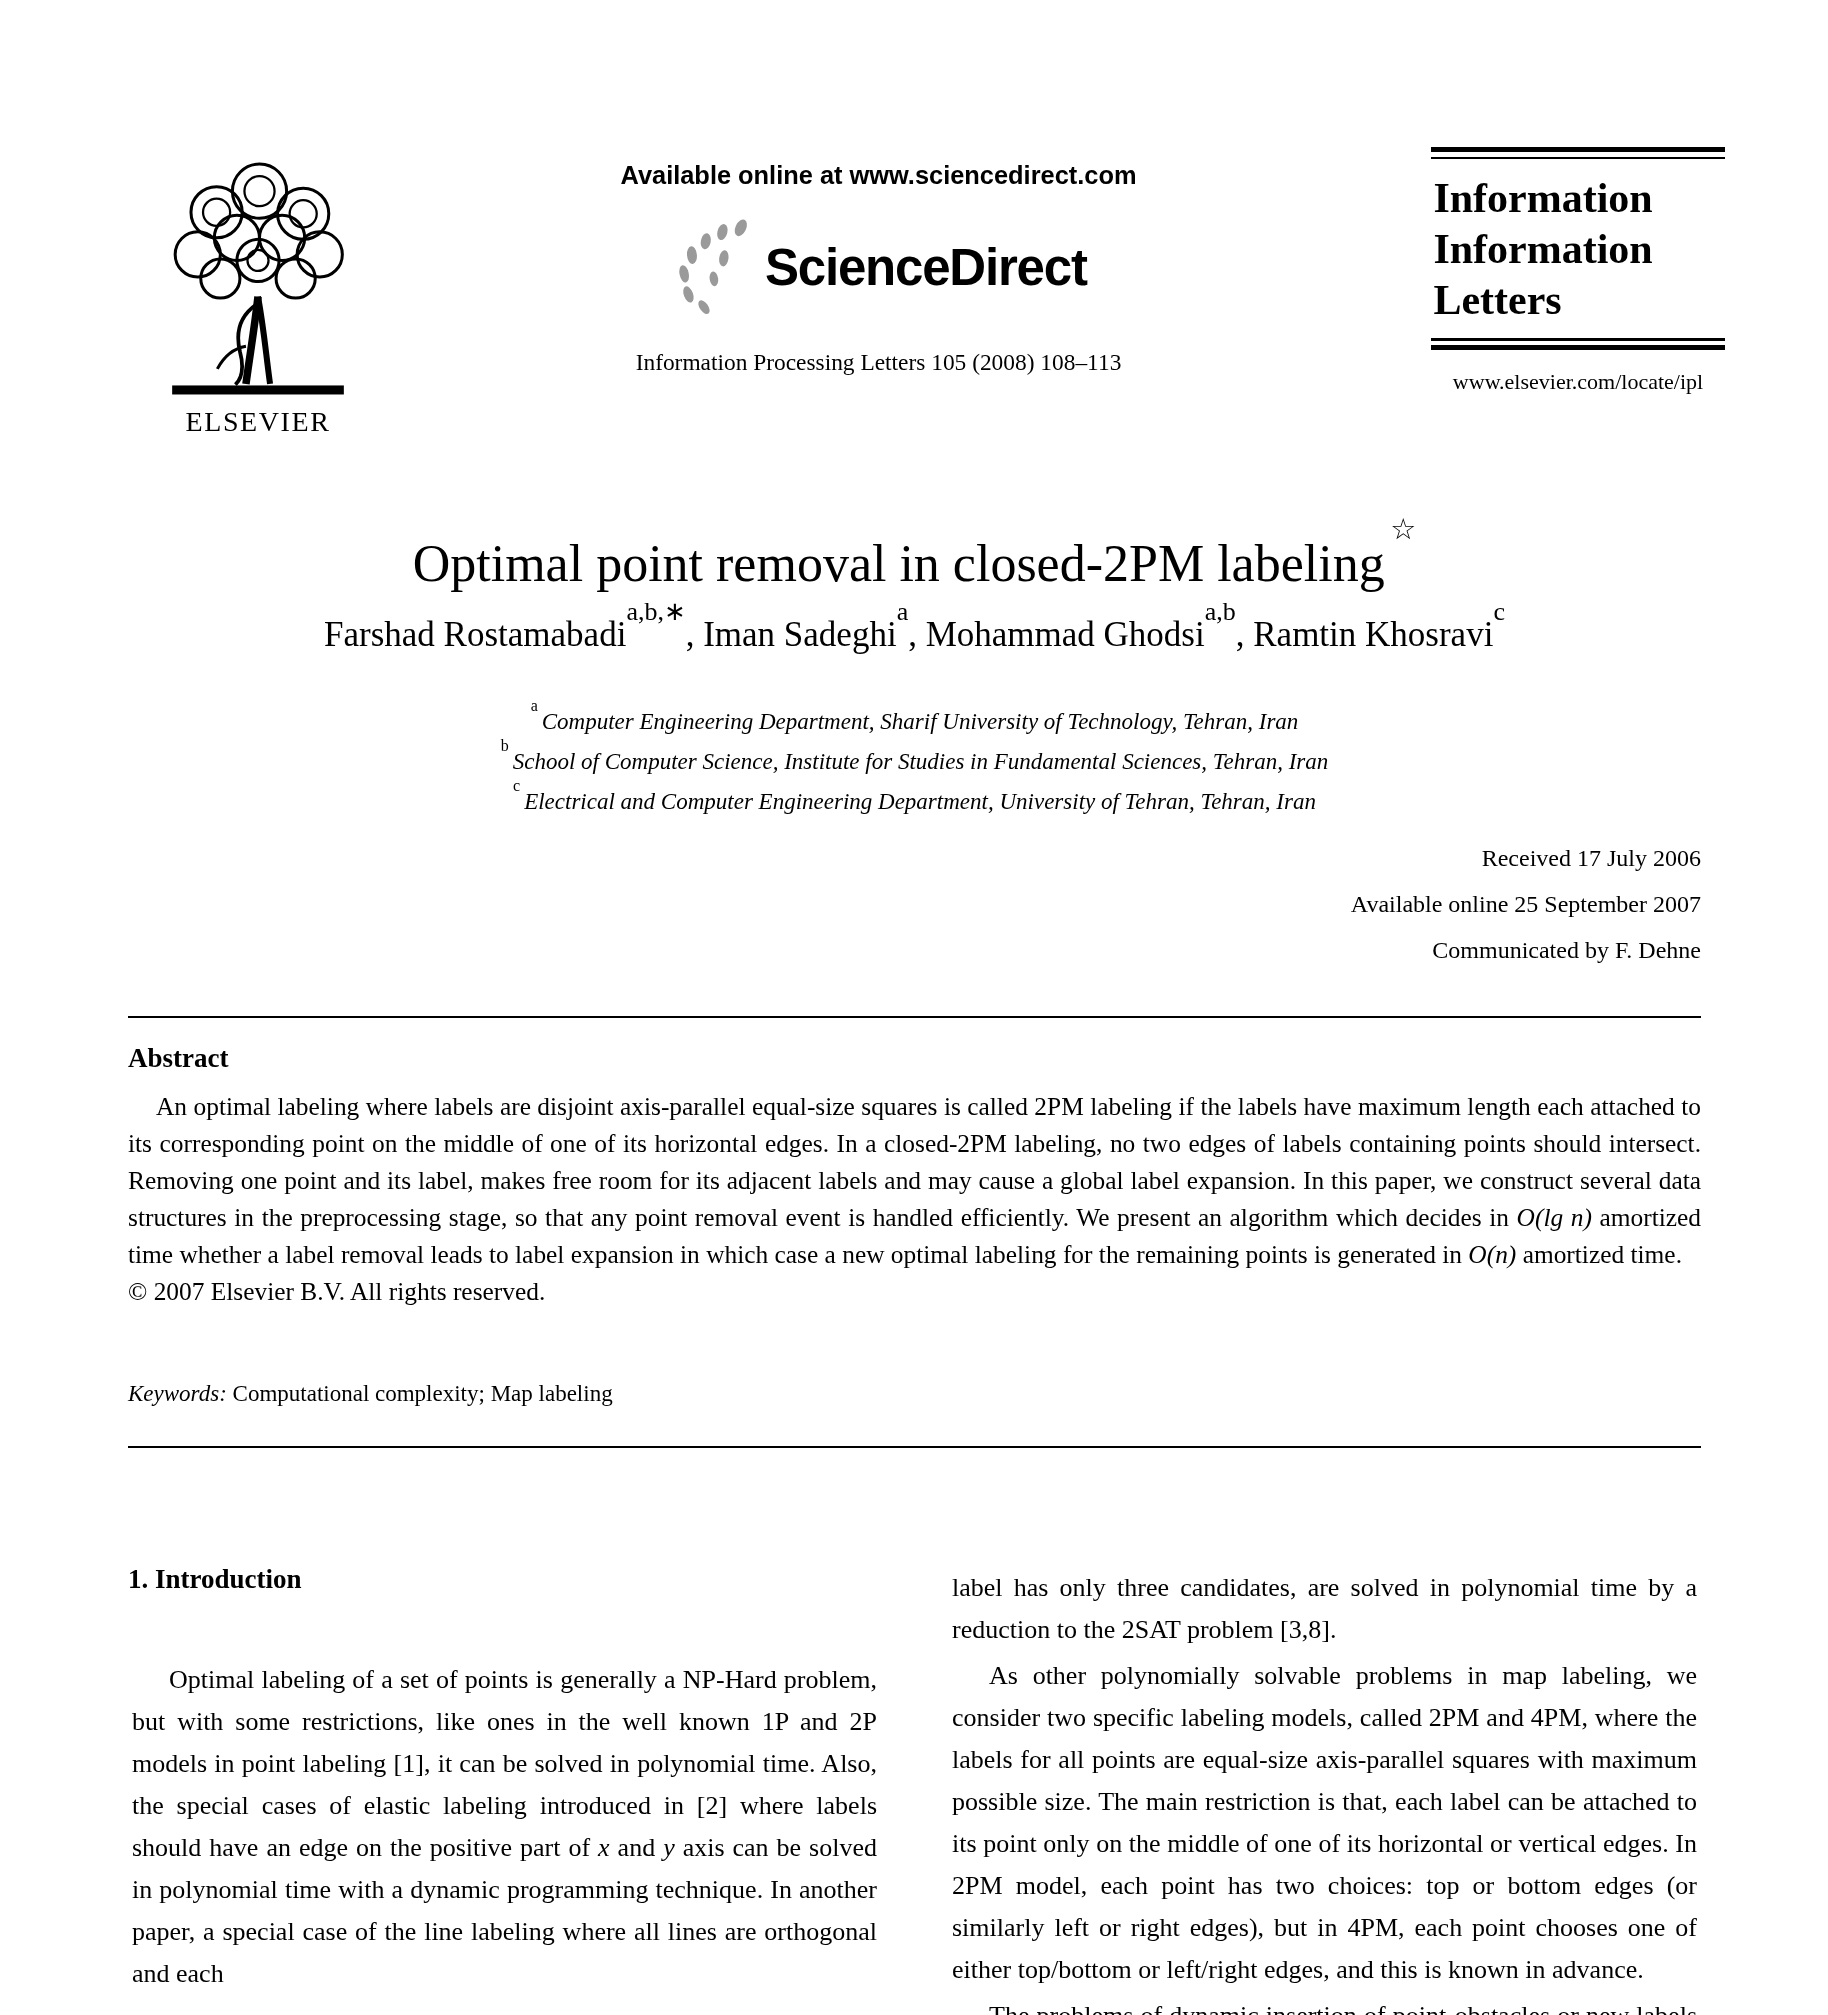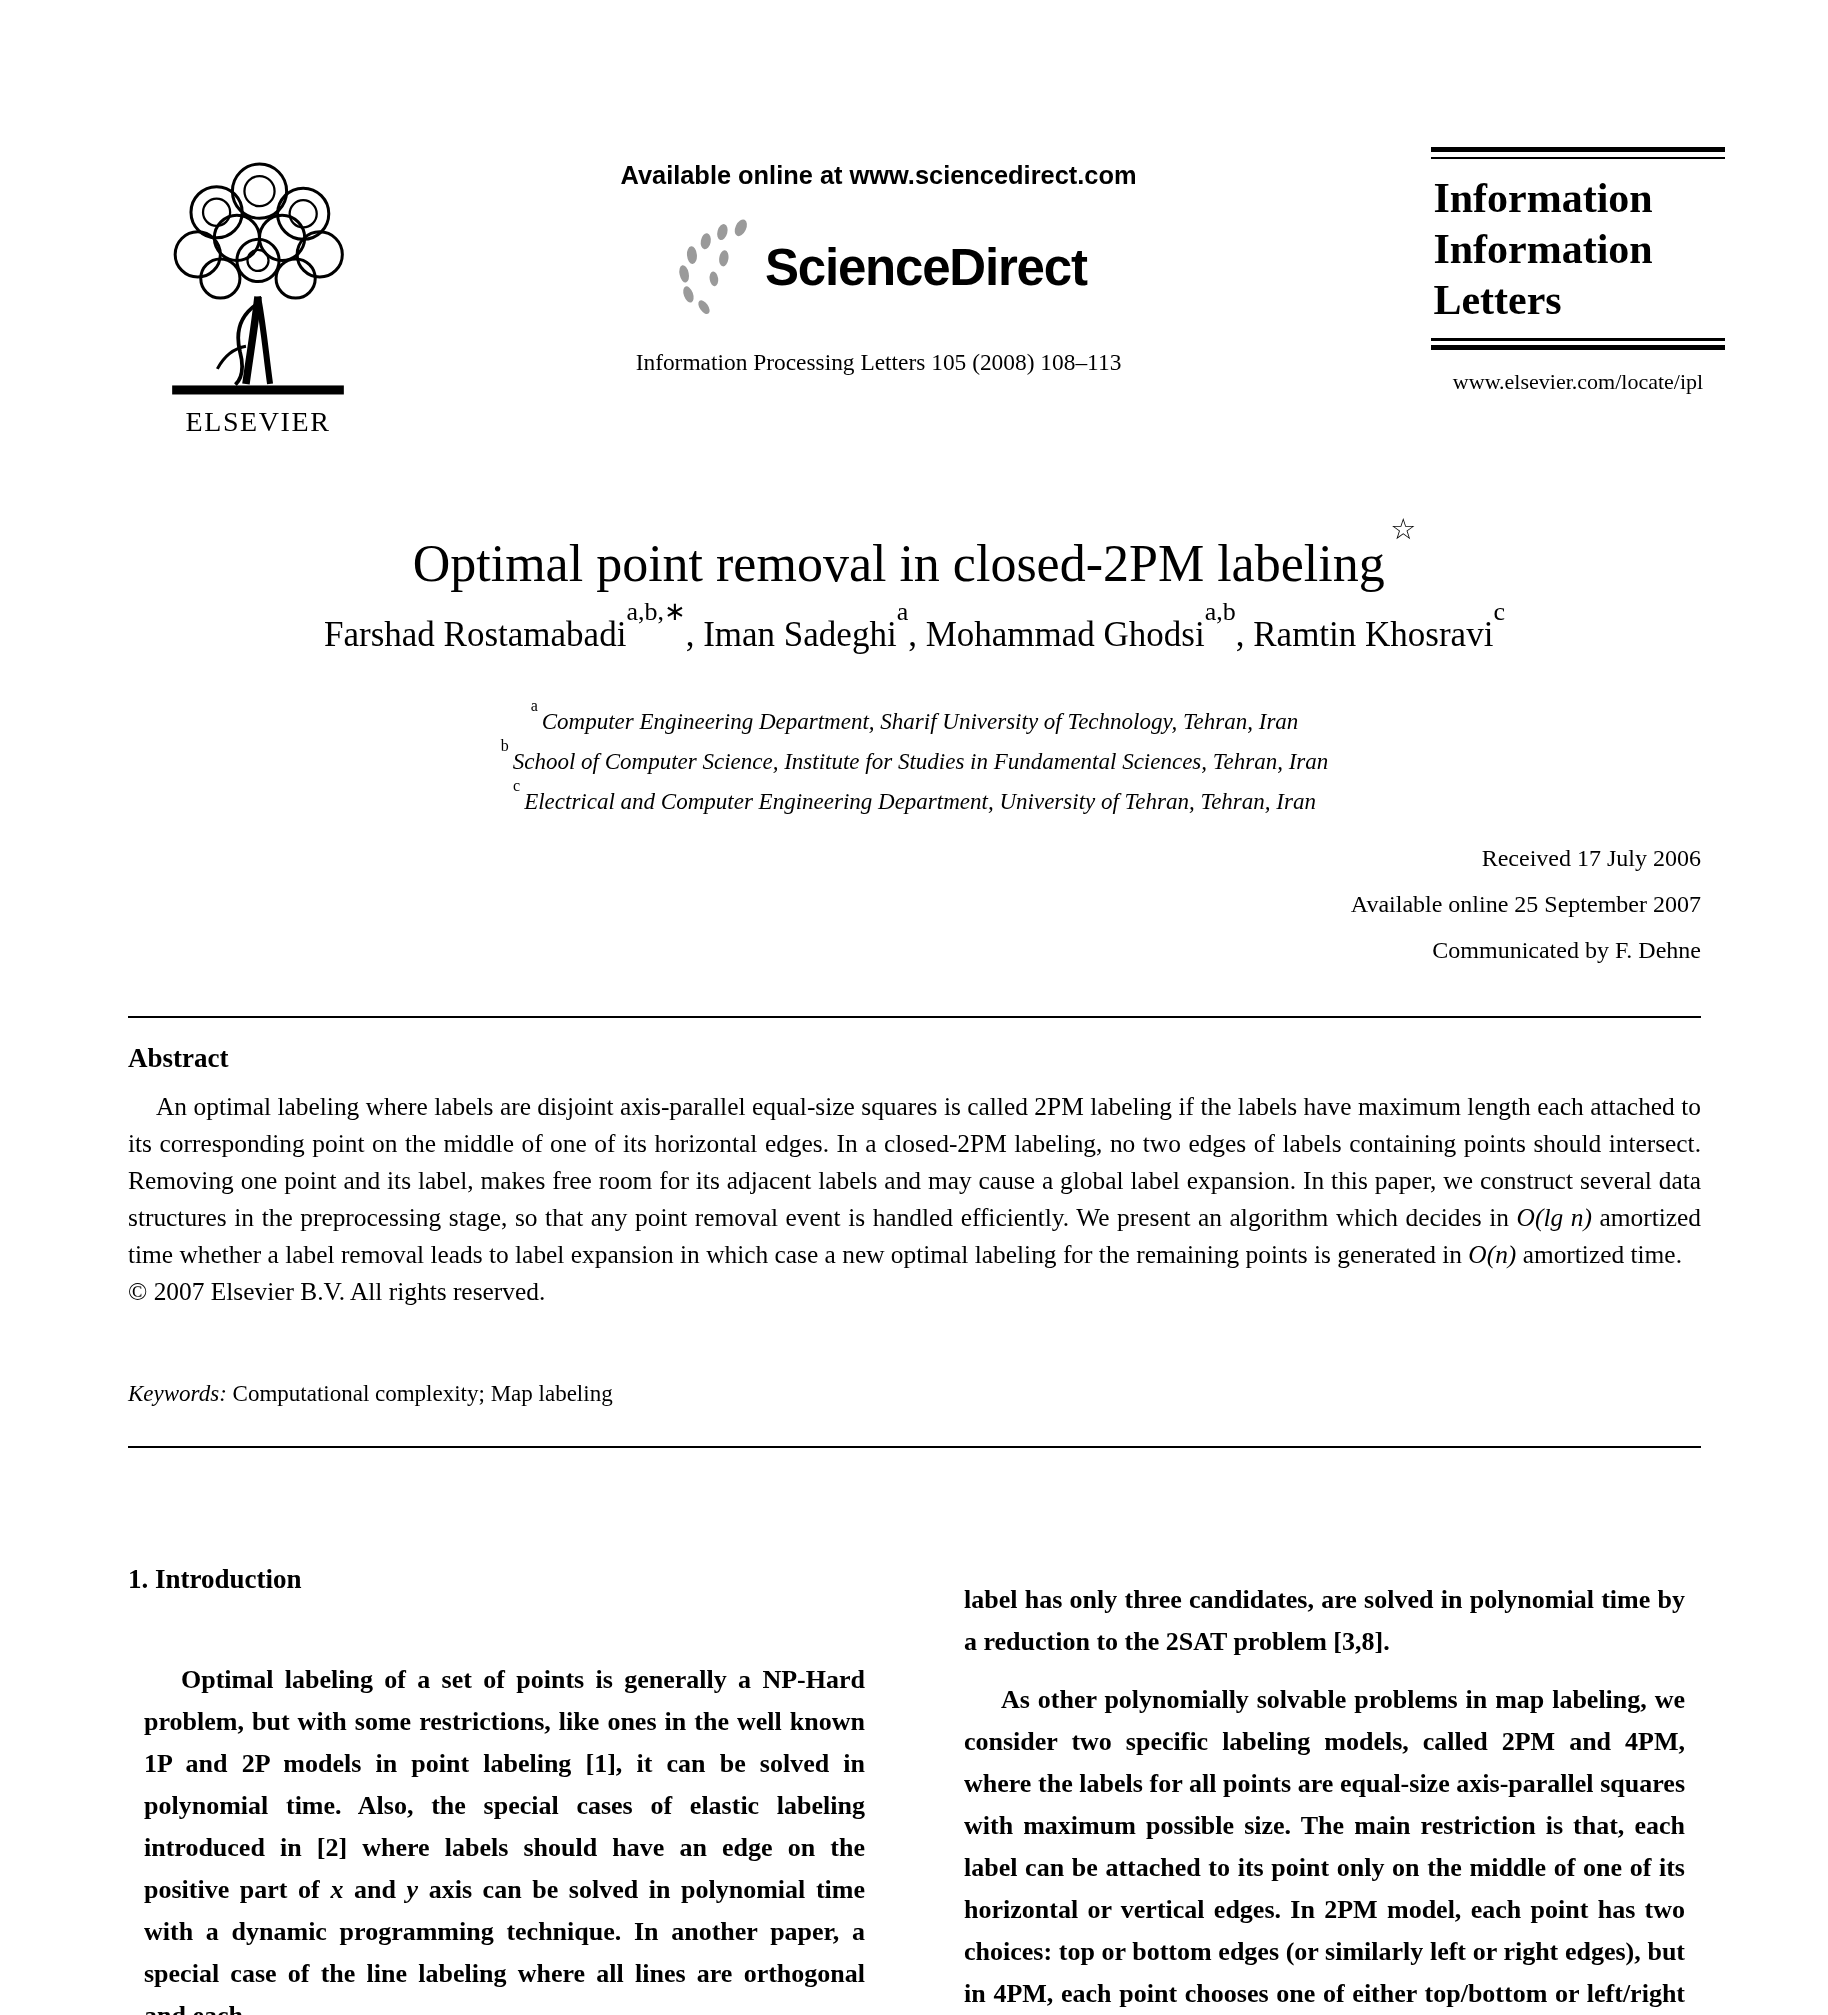--- a/index.html
+++ b/index.html
@@ -72,21 +72,21 @@
   .keywords{
     position:absolute;left:128px;top:1381px;width:1573px;font-size:23px;
   }
   
   .columns{
     position:absolute;left:128px;top:1563px;width:1573px;
     display:flex;gap:67px;
   }
   .col{width:753px;font-size:26px;line-height:42px;text-align:justify;}
   .sec-head{font-size:27px;font-weight:700;line-height:32px;margin:0 0 64px 0;text-align:left;}
-  .col p{margin:16px;font-weight:bold;}
+  .col p{margin:4px;}
   .col p.ind{text-indent:37px;}
   i{font-style:italic;}
 </style>
 </head>
 <body>
 
 <div class="page">
 
   <div class="brand">
     <svg class="tree" width="226" height="250" viewBox="0 0 300 332" fill="none" stroke="#000">

